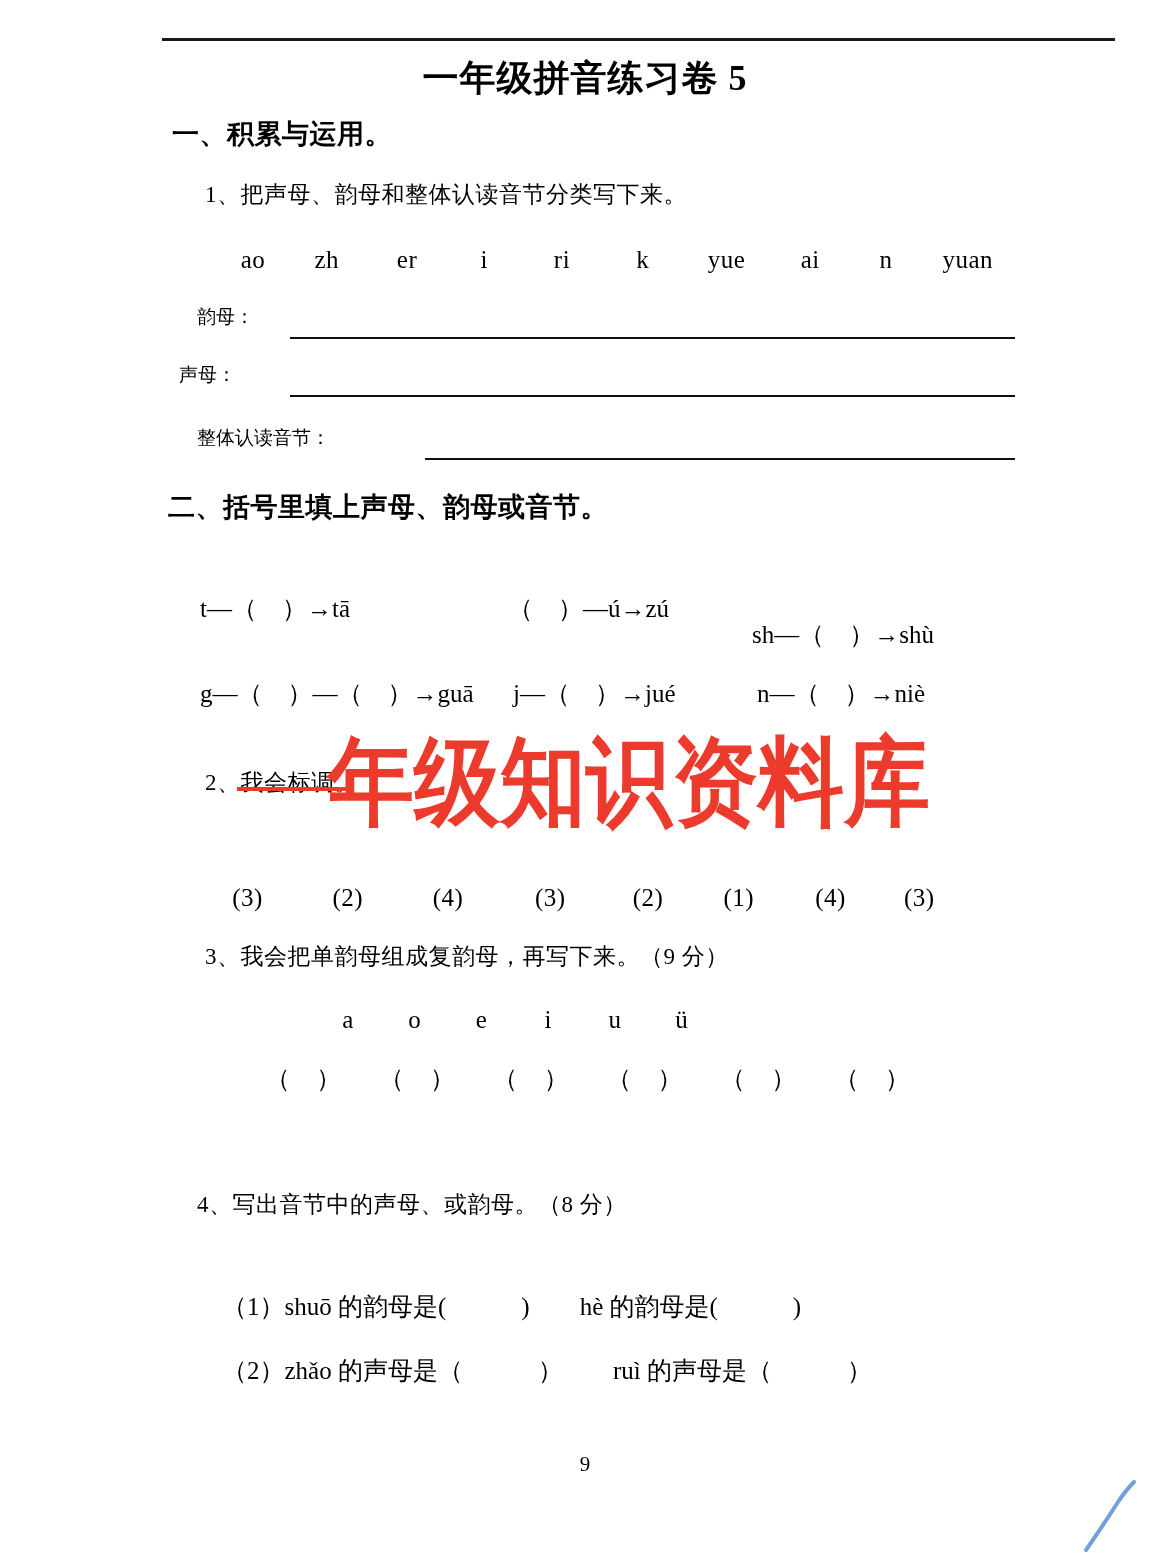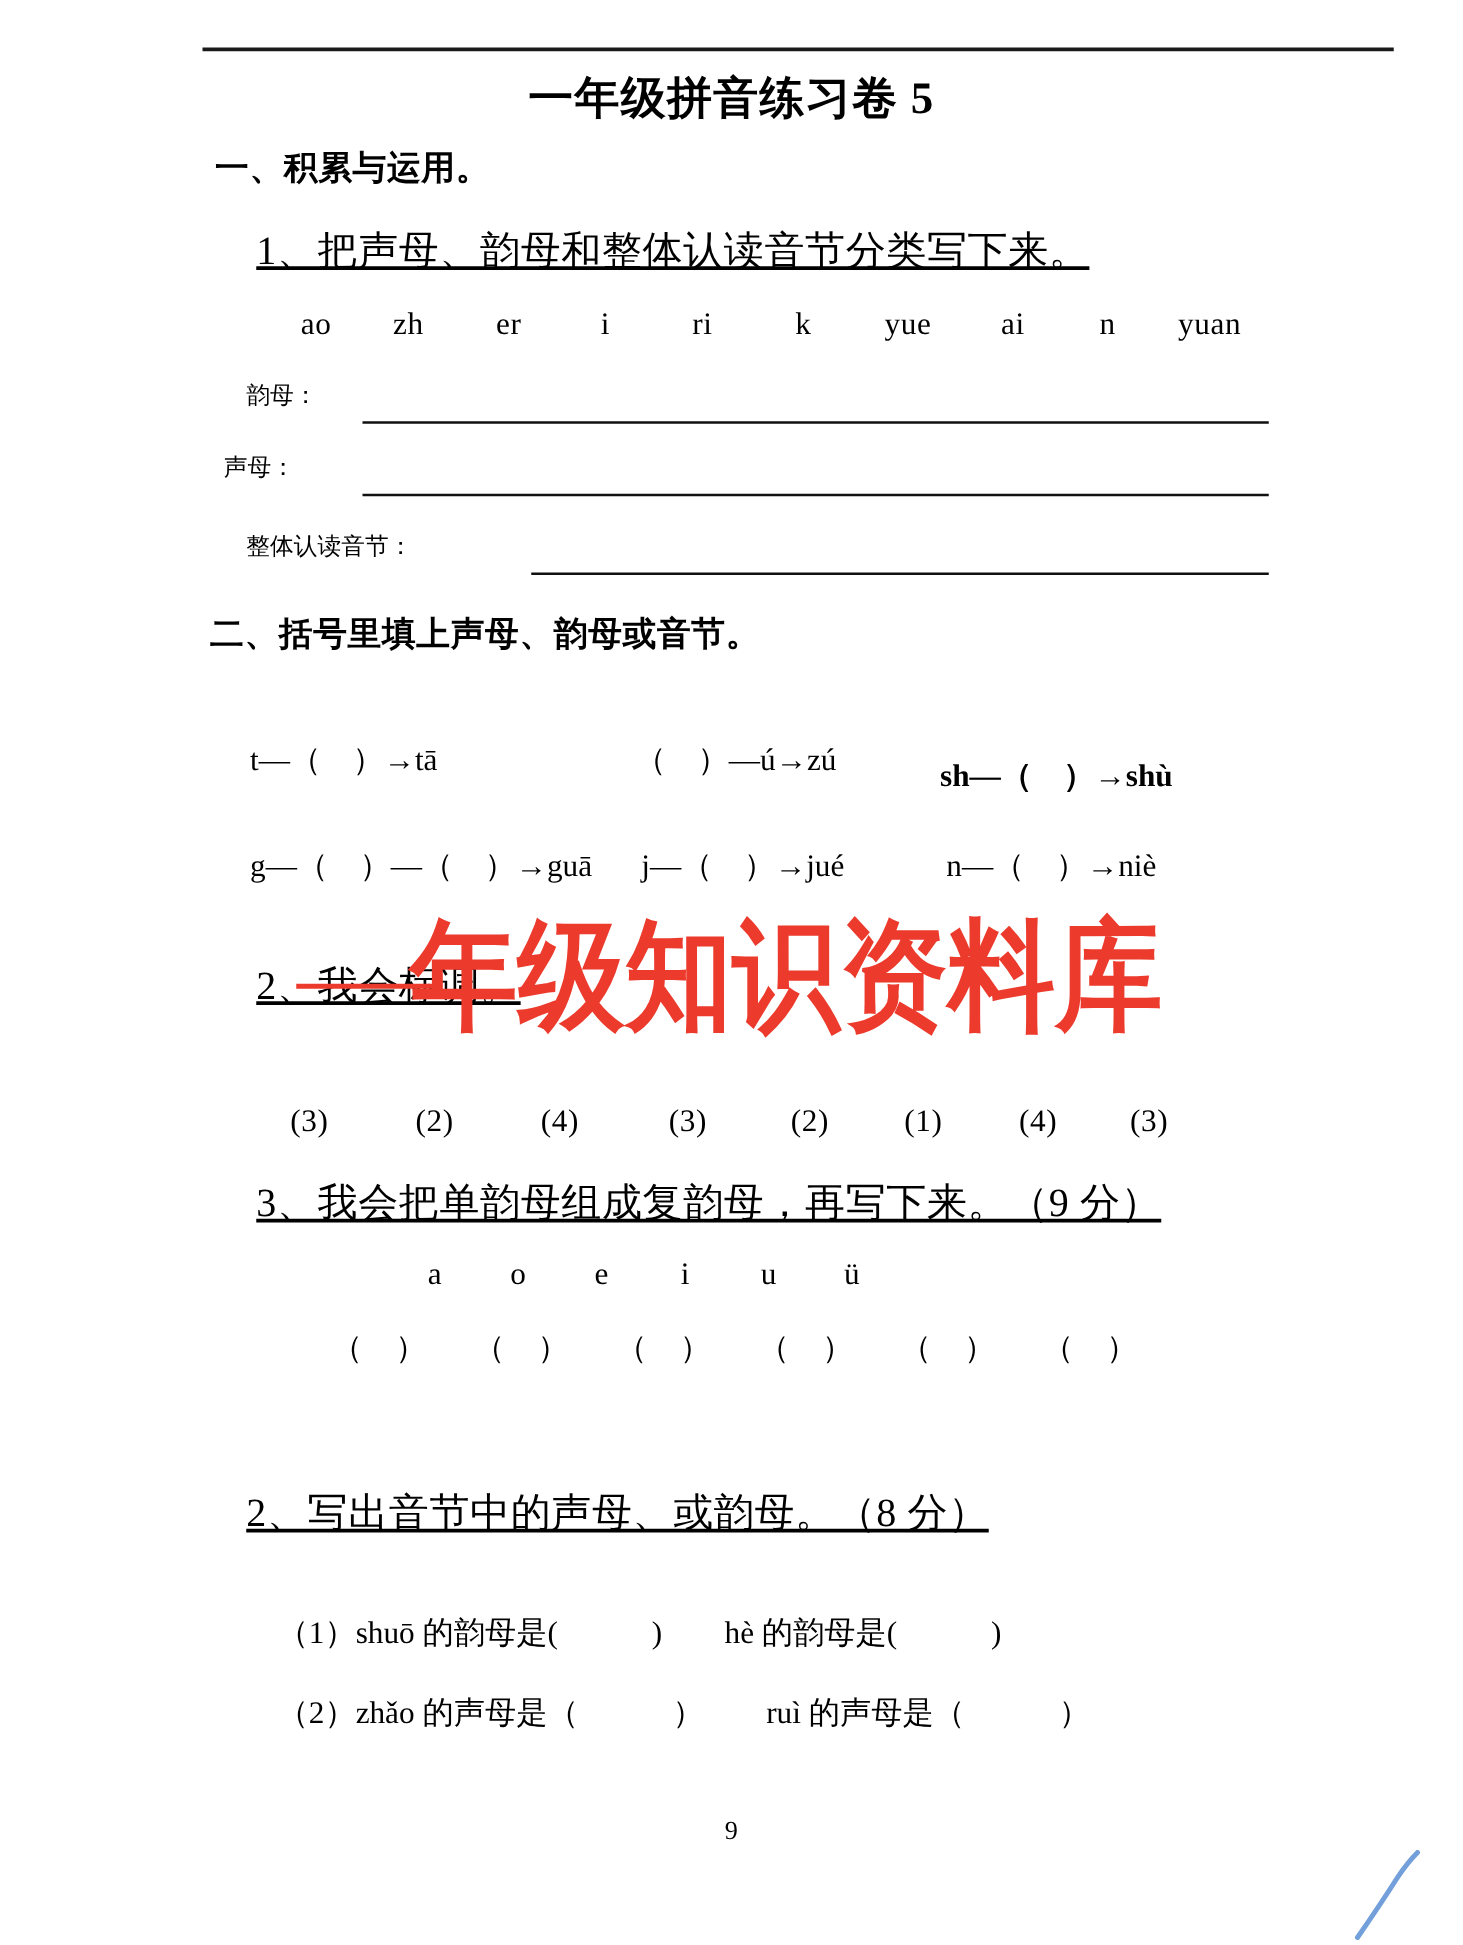--- a/index.html
+++ b/index.html
@@ -49,23 +49,22 @@
     position: absolute;
     white-space: nowrap;
     line-height: 1.15;
   }
   .sec-head {
     font-size: 27px;
     font-weight: bold;
     letter-spacing: 0.5px;
   }
   .q-head {
-    font-size: 32px;
+    font-size: 23px;
     letter-spacing: 0.5px;
-    text-decoration: underline;
   }
   .body-txt {
     font-size: 25px;
     margin-top: 40px;
   }
   .pinyin-row {
     font-size: 25px;
     letter-spacing: 0.5px;
   }
 
@@ -163,21 +162,21 @@
   <div class="t label-left" style="left:179px; top:364px;">声母：</div>
   <div class="blank-line" style="left:290px; top:395px; width:725px;"></div>
 
   <div class="t label-left" style="left:197px; top:427px;">整体认读音节：</div>
   <div class="blank-line" style="left:425px; top:458px; width:590px;"></div>
 
   <div class="t sec-head" style="left:168px; top:492px;">二、括号里填上声母、韵母或音节。</div>
 
   <div class="t body-txt" style="left:200px; top:555px;">t—（　）→tā</div>
   <div class="t body-txt" style="left:508px; top:555px;">（　）—ú→zú</div>
-  <div class="t body-txt" style="left:752px; top:568px;font-weight:bold;">sh—（　）→shù</div>
+  <div class="t body-txt" style="left:752px; top:581px;">sh—（　）→shù</div>
 
   <div class="t body-txt" style="left:200px; top:640px;">g—（　）—（　）→guā</div>
   <div class="t body-txt" style="left:513px; top:640px;">j—（　）→jué</div>
   <div class="t body-txt" style="left:757px; top:640px;">n—（　）→niè</div>
 
   <div class="t q-head" style="left:205px; top:770px;">2、我会标调。</div>
   <div class="strike-mark"></div>
 
   <div class="watermark">年级知识资料库</div>
 
@@ -206,21 +205,21 @@
 
   <div class="t pinyin-row" style="left:250px; top:1065px;">
     <span class="tok" style="width:107px;">（　）</span>
     <span class="tok" style="width:107px;">（　）</span>
     <span class="tok" style="width:107px;">（　）</span>
     <span class="tok" style="width:107px;">（　）</span>
     <span class="tok" style="width:107px;">（　）</span>
     <span class="tok" style="width:107px;">（　）</span>
   </div>
 
-  <div class="t q-head" style="left:197px; top:1192px;">2、写出音节中的声母、或韵母。（8 分）</div>
+  <div class="t q-head" style="left:197px; top:1192px;">4、写出音节中的声母、或韵母。（8 分）</div>
 
   <div class="t body-txt" style="left:222px; top:1253px;">（1）shuō 的韵母是(　　　)　　hè 的韵母是(　　　)</div>
 
   <div class="t body-txt" style="left:222px; top:1317px;">（2）zhǎo 的声母是（　　　）　　ruì 的声母是（　　　）</div>
 
   <div class="page-num">9</div>
 
   <svg class="blue-stroke" viewBox="0 0 70 72">
     <path d="M8 70 Q26 44 40 22 Q48 10 56 2" stroke="#5B8FD4" stroke-width="4" fill="none" stroke-linecap="round" opacity="0.85"></path>
   </svg>

